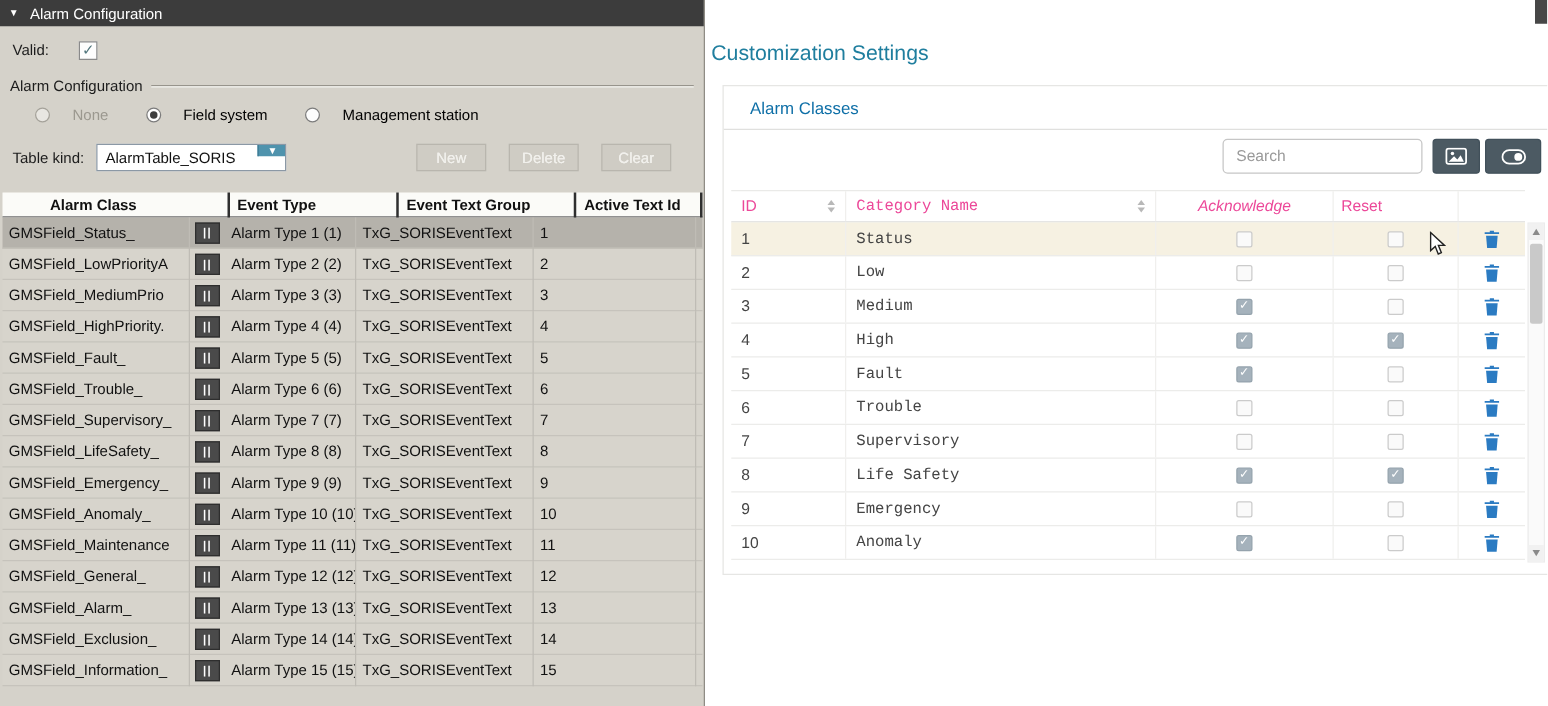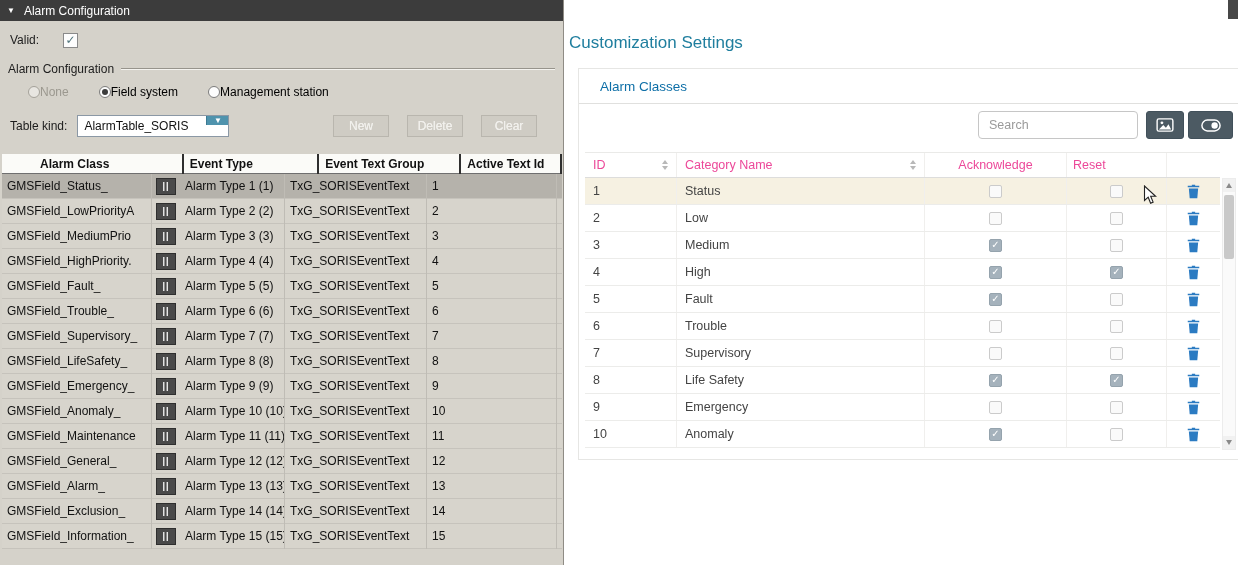--- a/index.html
+++ b/index.html
@@ -17,21 +17,21 @@
   .valid-cb { width:15px; height:15px; background:#fdfdfd; border:1px solid #8a8a8a; margin-left:24px;
               display:flex; align-items:center; justify-content:center; }
   .valid-cb .glyph { visibility:hidden; font-size:12px; color:#50757c; line-height:1; }
   .valid-cb.checked .glyph { visibility:visible; }
 
   .groupbox { margin:14px 8px 0 8px; }
   .gb-top { display:flex; align-items:center; font-size:12px; color:#1c1c1c; }
   .gb-top::after { content:""; flex:1; margin-left:7px; height:0;
                    border-top:1px solid #97948c; border-bottom:1px solid #f4f3ef; }
   .radio-row { display:flex; gap:30px; margin:9px 0 0 20px; font-size:12px; align-items:center; }
-  .radio-item { display:flex; align-items:center; gap:0; cursor:default; }
+  .radio-item { display:flex; align-items:center; gap:18px; cursor:default; }
   .radio-circle { width:12px; height:12px; border-radius:50%; background:#fdfdfd; border:1px solid #7c7c7c;
                   display:flex; align-items:center; justify-content:center; }
   .radio-item.sel .radio-circle::after { content:""; width:6px; height:6px; border-radius:50%; background:#3d3d3d; }
   .radio-item.dis .radio-label { color:#9b988f; }
   .radio-item.dis .radio-circle { background:#e8e6e1; border-color:#a5a29a; }
 
   .tk-row { display:flex; align-items:center; margin:16px 10px 0 10px; gap:10px; }
   .combo { width:152px; height:22px; background:#fff; border:1px solid #8b98a5; display:flex; align-items:flex-start; }
   .combo-text { flex:1; padding:3px 6px 0; font-size:12px; color:#111; white-space:nowrap; overflow:hidden; }
   .combo-btn { width:22px; background:#4f93ad; color:#fff; font-size:8px; display:flex;
@@ -78,22 +78,22 @@
   .dark-btn { position:absolute; top:111px; height:28px; background:#4c5a63; border:1px solid #41505a;
               border-radius:3px; display:flex; align-items:center; justify-content:center; }
   .btn-image { left:581px; width:38px; }
   .btn-toggle { left:623px; width:45px; }
 
   .classes-table { position:absolute; left:20px; top:152px; width:635px; font-size:12.5px; }
   .ct-header { display:flex; height:26px; border-top:1px solid #eaeae8; border-bottom:1px solid #dddddc;
                color:#ec4899; align-items:center; }
   .rc { height:100%; display:flex; align-items:center; border-right:1px solid #f0efed; overflow:hidden; }
   .rc-id { width:92px; padding-left:8px; }
-  .rc-name { width:248px; padding-left:8px; }
-  .rc-ack { width:142px; justify-content:center; }
+  .rc-name { width:248px; padding-left:8px;font-family:Liberation Mono, monospace; }
+  .rc-ack { width:142px; justify-content:center;font-style:italic; }
   .rc-reset { width:100px; padding-left:6px; }
   .rc-del { width:53px; justify-content:center; border-right:none; }
   .ct-header .rc-reset { padding-left:6px; }
   .sort { margin-left:auto; margin-right:8px; display:flex; flex-direction:column; align-items:center; }
   .su { width:0; height:0; border-left:3px solid transparent; border-right:3px solid transparent;
         border-bottom:4px solid #b8b8b8; margin-bottom:2px; display:block; }
   .sd { width:0; height:0; border-left:3px solid transparent; border-right:3px solid transparent;
         border-top:4px solid #b8b8b8; display:block; }
 
   .rrow { display:flex; height:27px; border-bottom:1px solid #ececea; color:#444; align-items:center; }

